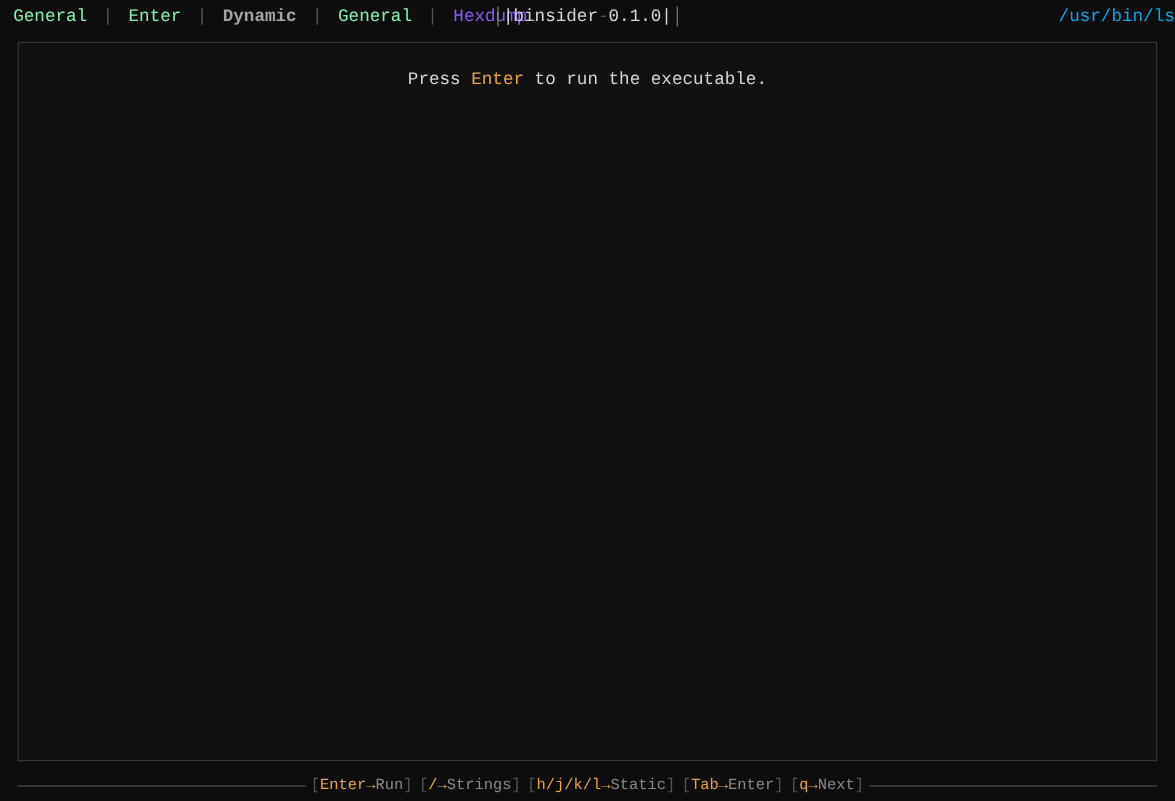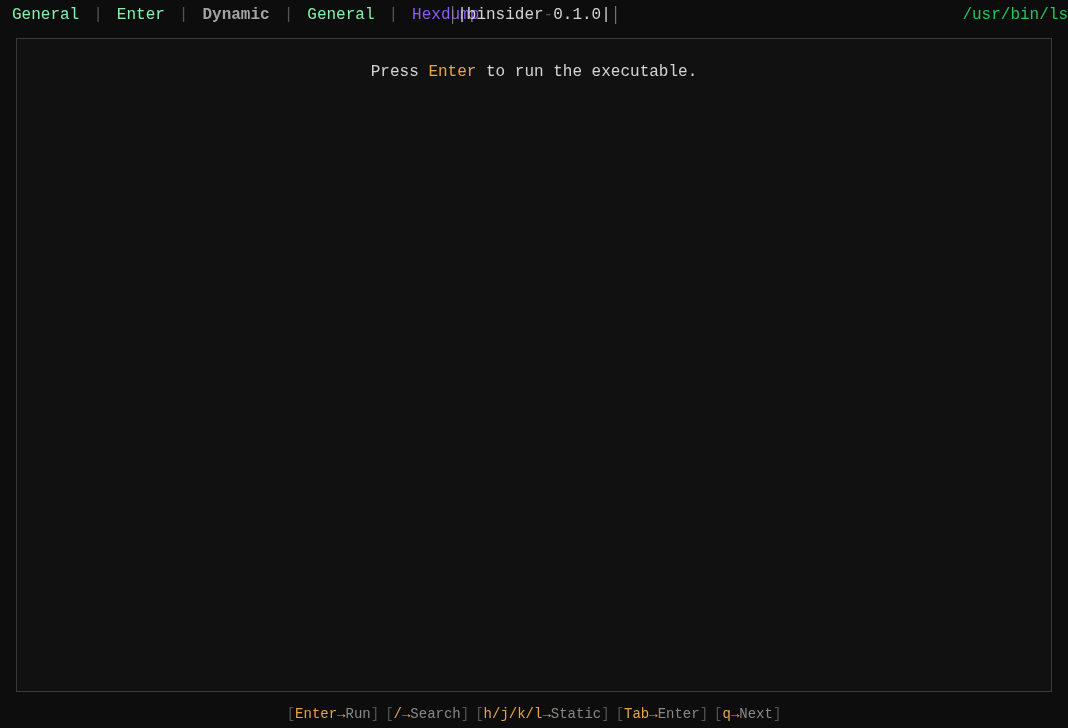--- a/index.html
+++ b/index.html
@@ -57,21 +57,21 @@
     .nav-tab-separator {
       color: #555;
       margin: 0 2px;
     }
 
     .nav-tab.teal {
       color: #8b5cf6;
     }
 
     .file-path {
-      color: #22c55e;
+      color: #0ea5e9;
       font-size: 16px;
     }
 
     
     .main-content {
       flex: 1;
       display: flex;
       flex-direction: column;
       padding: 8px 16px;
       overflow: hidden;
@@ -117,21 +117,20 @@
       flex-shrink: 0;
       gap: 0;
     }
 
     .footer-content {
       display: flex;
       align-items: center;
       justify-content: center;
       width: 100%;
       position: relative;
-      flex-direction: column;
     }
 
     .footer-left-line {
       flex: 1;
       height: 1px;
       background: #555;
       position: relative;
     }
 
     .footer-right-line {
@@ -236,21 +235,21 @@
 </div>
 
 <div class="footer">
   <div class="footer-content">
     <div class="footer-left-line"></div>
     <div class="footer-shortcuts">
       <span class="shortcut-item">
         <span class="bracket">[</span><span class="key">Enter</span><span class="arrow">→</span><span class="action">Run</span><span class="bracket">]</span>
       </span>
       <span class="shortcut-item">
-        <span class="bracket">[</span><span class="key">/</span><span class="arrow">→</span><span class="action">Search</span><span class="bracket">]</span>
+        <span class="bracket">[</span><span class="key">/</span><span class="arrow">→</span><span class="action">Strings</span><span class="bracket">]</span>
       </span>
       <span class="shortcut-item">
         <span class="bracket">[</span><span class="key">h/j/k/l</span><span class="arrow">→</span><span class="action">Static</span><span class="bracket">]</span>
       </span>
       <span class="shortcut-item">
         <span class="bracket">[</span><span class="key">Tab</span><span class="arrow">→</span><span class="action">Enter</span><span class="bracket">]</span>
       </span>
       <span class="shortcut-item">
         <span class="bracket">[</span><span class="key">q</span><span class="arrow">→</span><span class="action">Next</span><span class="bracket">]</span>
       </span>

